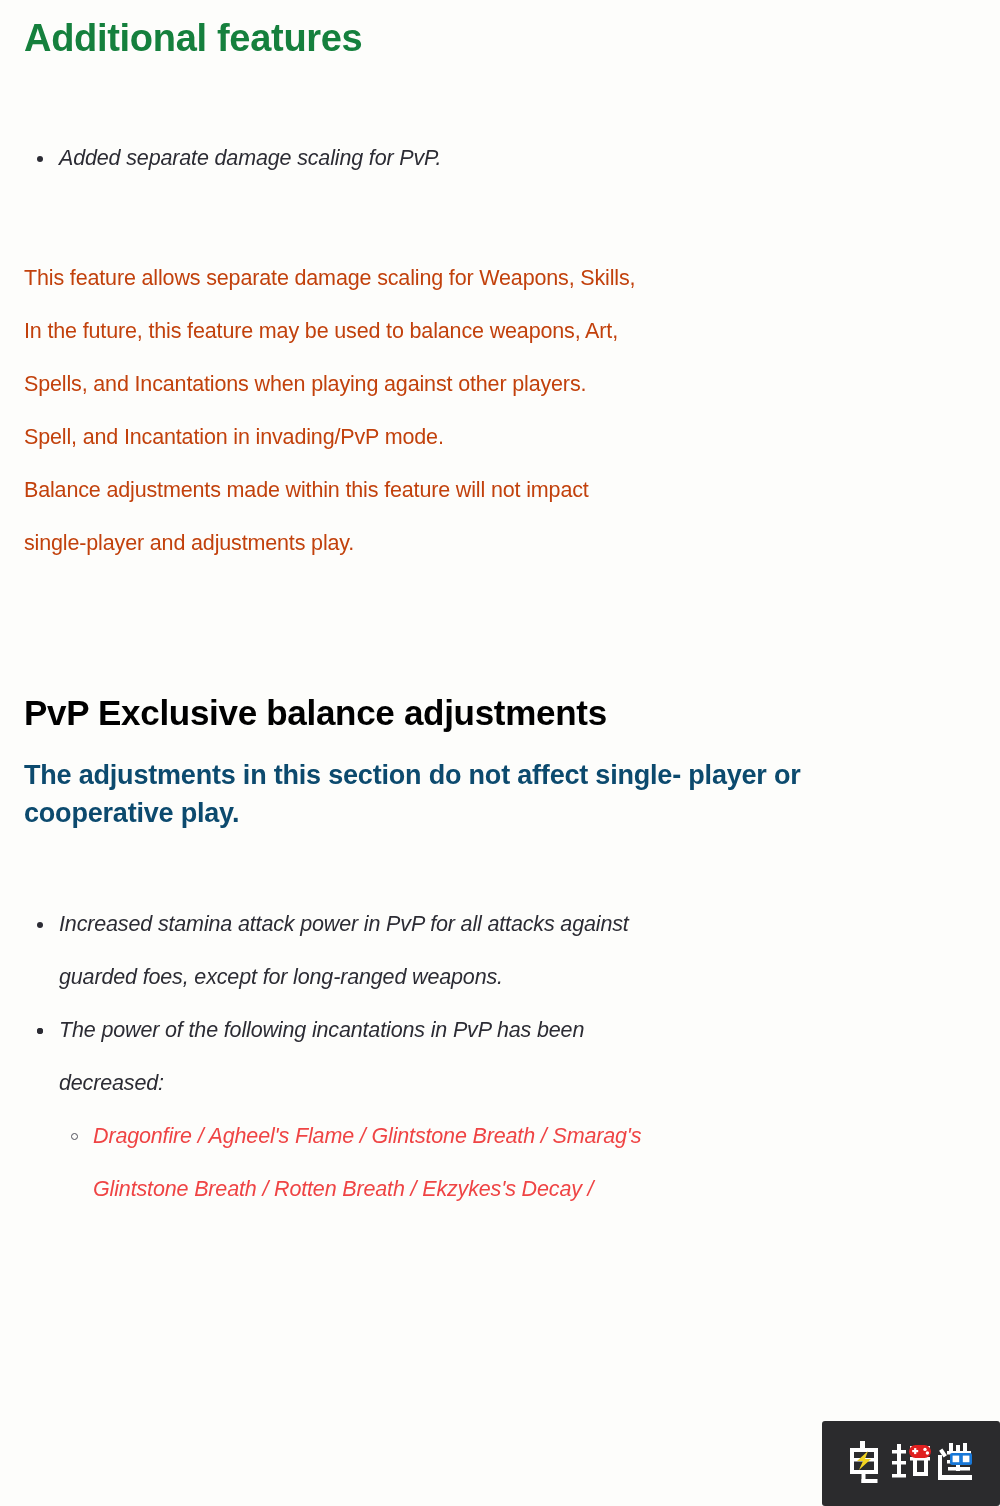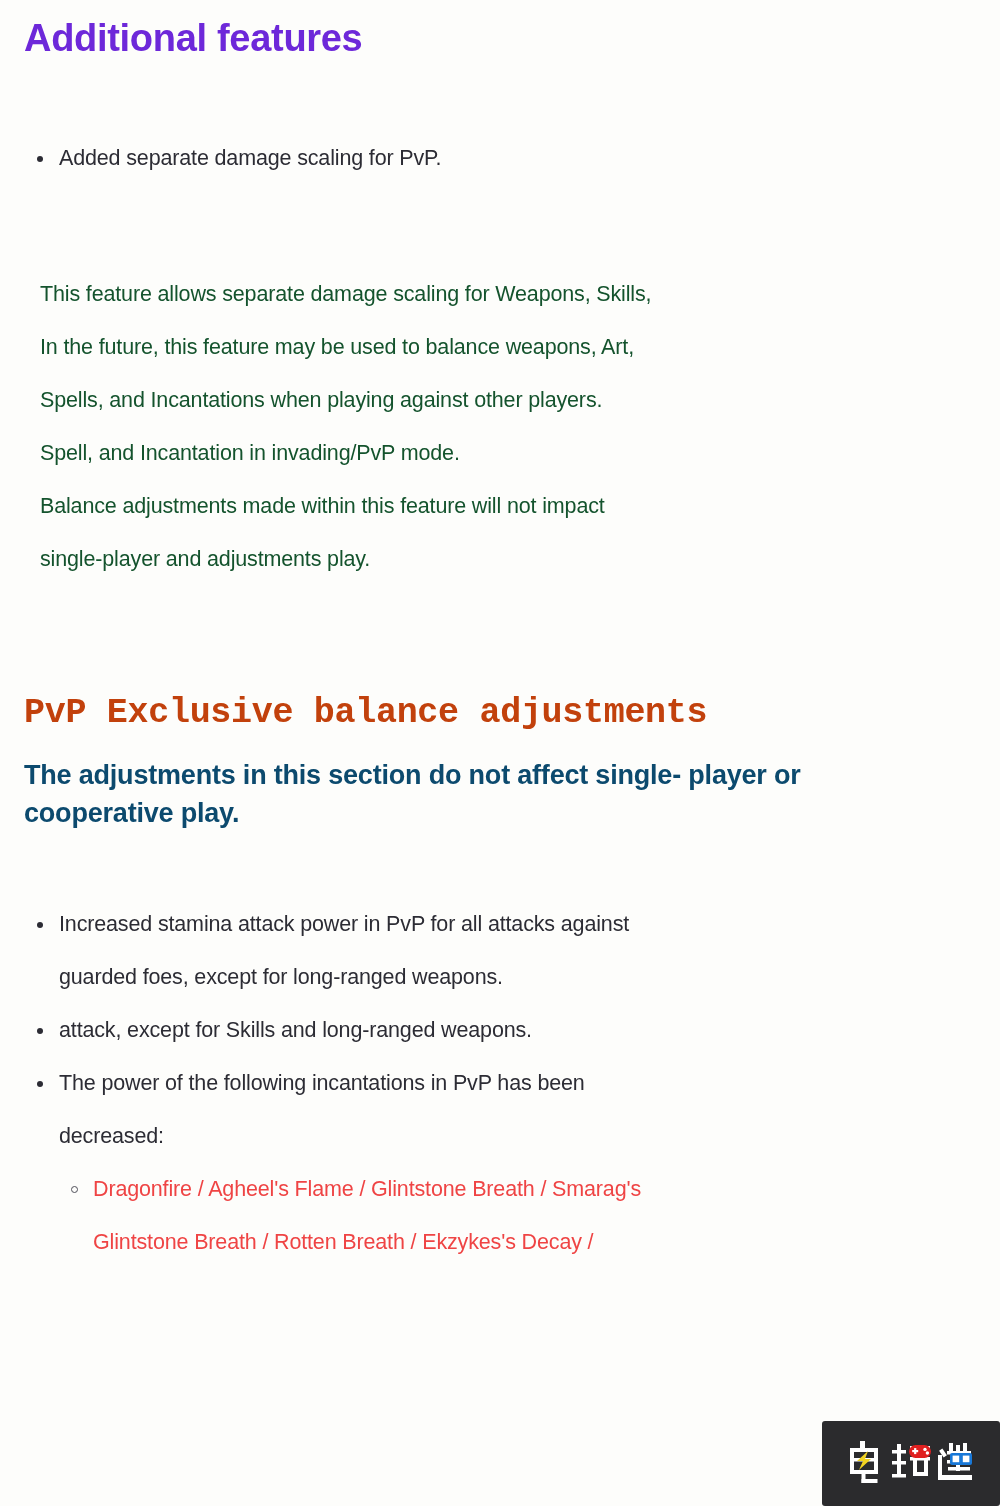--- a/index.html
+++ b/index.html
@@ -19,69 +19,69 @@
   .page {
     position: relative;
     width: 1000px;
     height: 1506px;
     padding: 0;
     box-sizing: border-box;
   }
 
   
   .h-gold {
-    color: #6d28d9;
+    color: #15803d;
     font-size: 38px;
     font-weight: 700;
     letter-spacing: -0.3px;
     line-height: 1.1;
     margin: 0;
     padding: 0;
   }
 
   .h-gold-2 {
-    color: #c2410c;
+    color: #000000;
     font-size: 35px;
     font-weight: 700;
     letter-spacing: -0.3px;
     line-height: 1.1;
     margin: 0;
     padding: 0;
-    font-family: Liberation Mono, monospace;
   }
 
   .subtitle-teal {
     color: #0c4a6e;
     font-size: 27px;
     font-weight: 700;
     line-height: 1.42;
     letter-spacing: -0.2px;
     margin: 0;
     padding: 0;
     max-width: 880px;
   }
 
   
   .para {
     font-size: 21.5px;
     line-height: 53px;
-    color: #14532d;
+    color: #c2410c;
     letter-spacing: -0.15px;
-    margin: 16px;
+    margin: 0;
   }
   .para .line {
     display: block;
     white-space: nowrap;
   }
 
   
   ul.bullets {
     list-style: none;
     margin: 0;
     padding: 0;
+    font-style: italic;
   }
   ul.bullets > li {
     position: relative;
     padding-left: 35px;
     font-size: 21.5px;
     line-height: 53px;
     letter-spacing: -0.15px;
     color: #2c2c34;
   }
   ul.bullets > li::before {
@@ -192,21 +192,20 @@
   </div>
 
   <ul id="pvp-list" class="bullets">
 
     <li>
       <span class="li-line">Increased stamina attack power in PvP for all attacks against</span>
       <span class="li-line">guarded foes, except for long-ranged weapons.</span>
     </li>
 
     <li>
-      <span class="li-line">attack, except for Skills and long-ranged weapons.</span>
     </li>
 
 
     <li>
       <span class="li-line">The power of the following incantations in PvP has been</span>
       <span class="li-line">decreased:</span>
 
       <ul class="subbullets sub-wrap">
         <li>
           <span class="li-line">Dragonfire / Agheel's Flame / Glintstone Breath / Smarag's</span>

